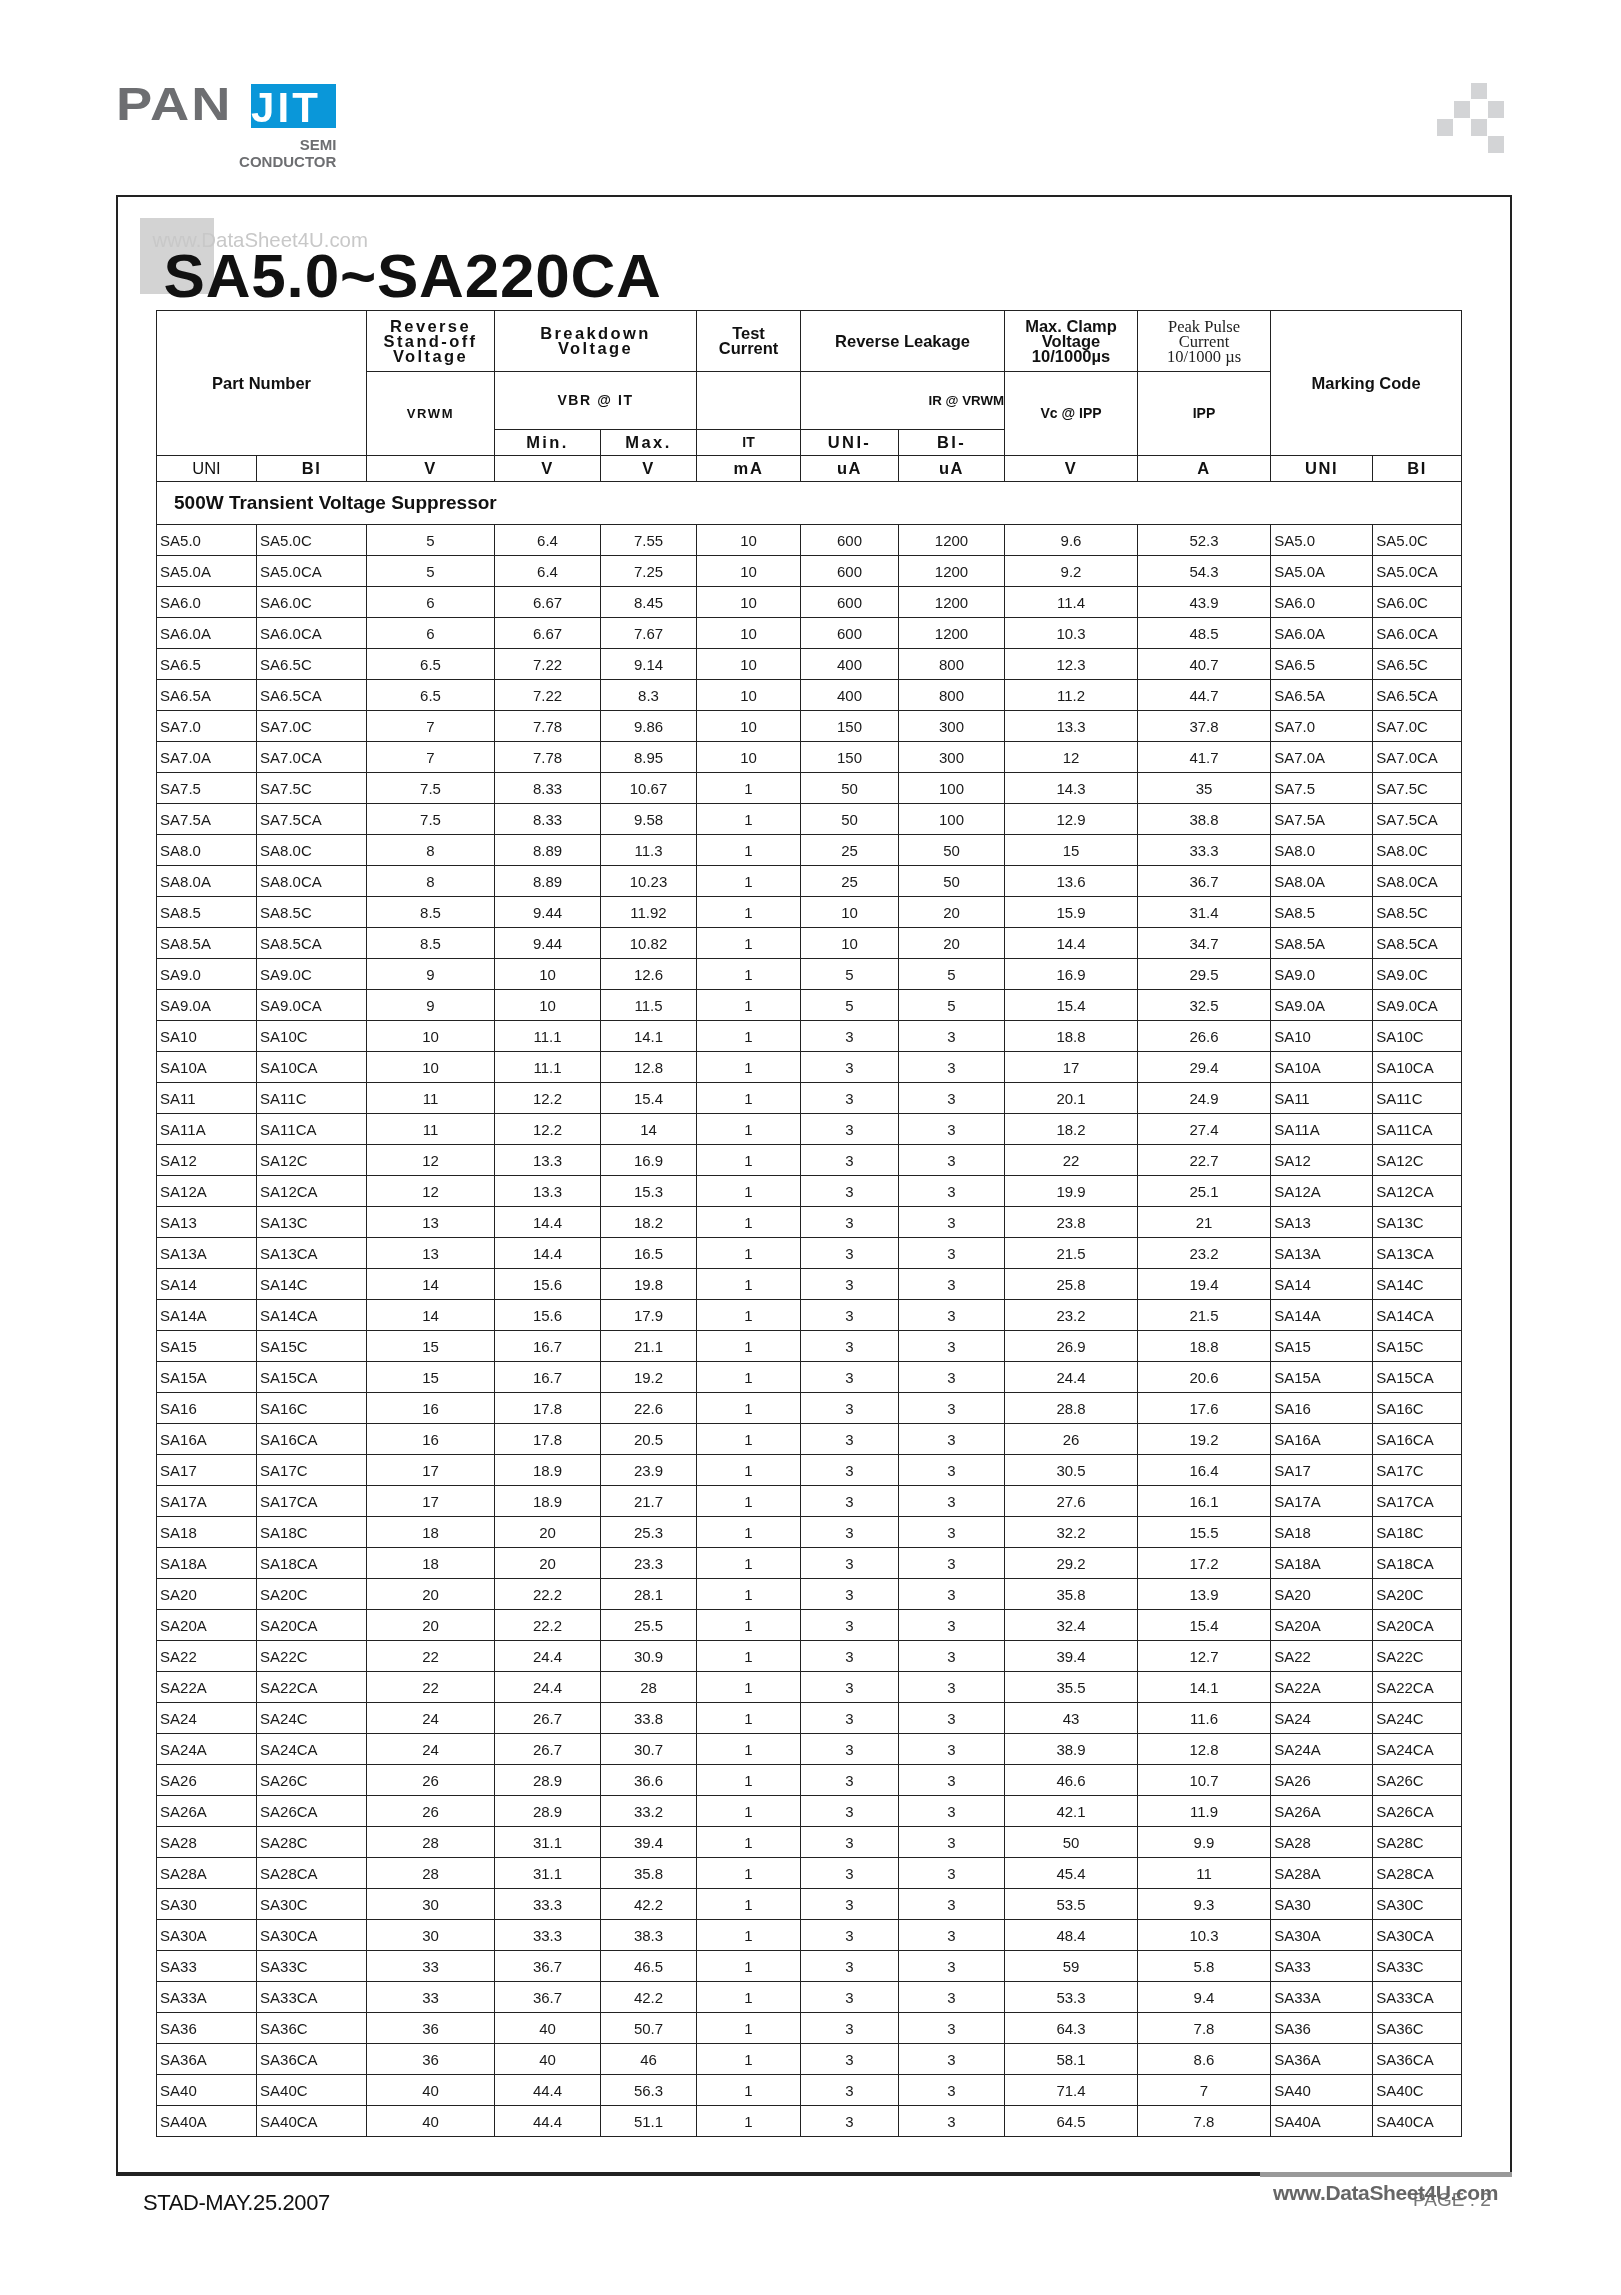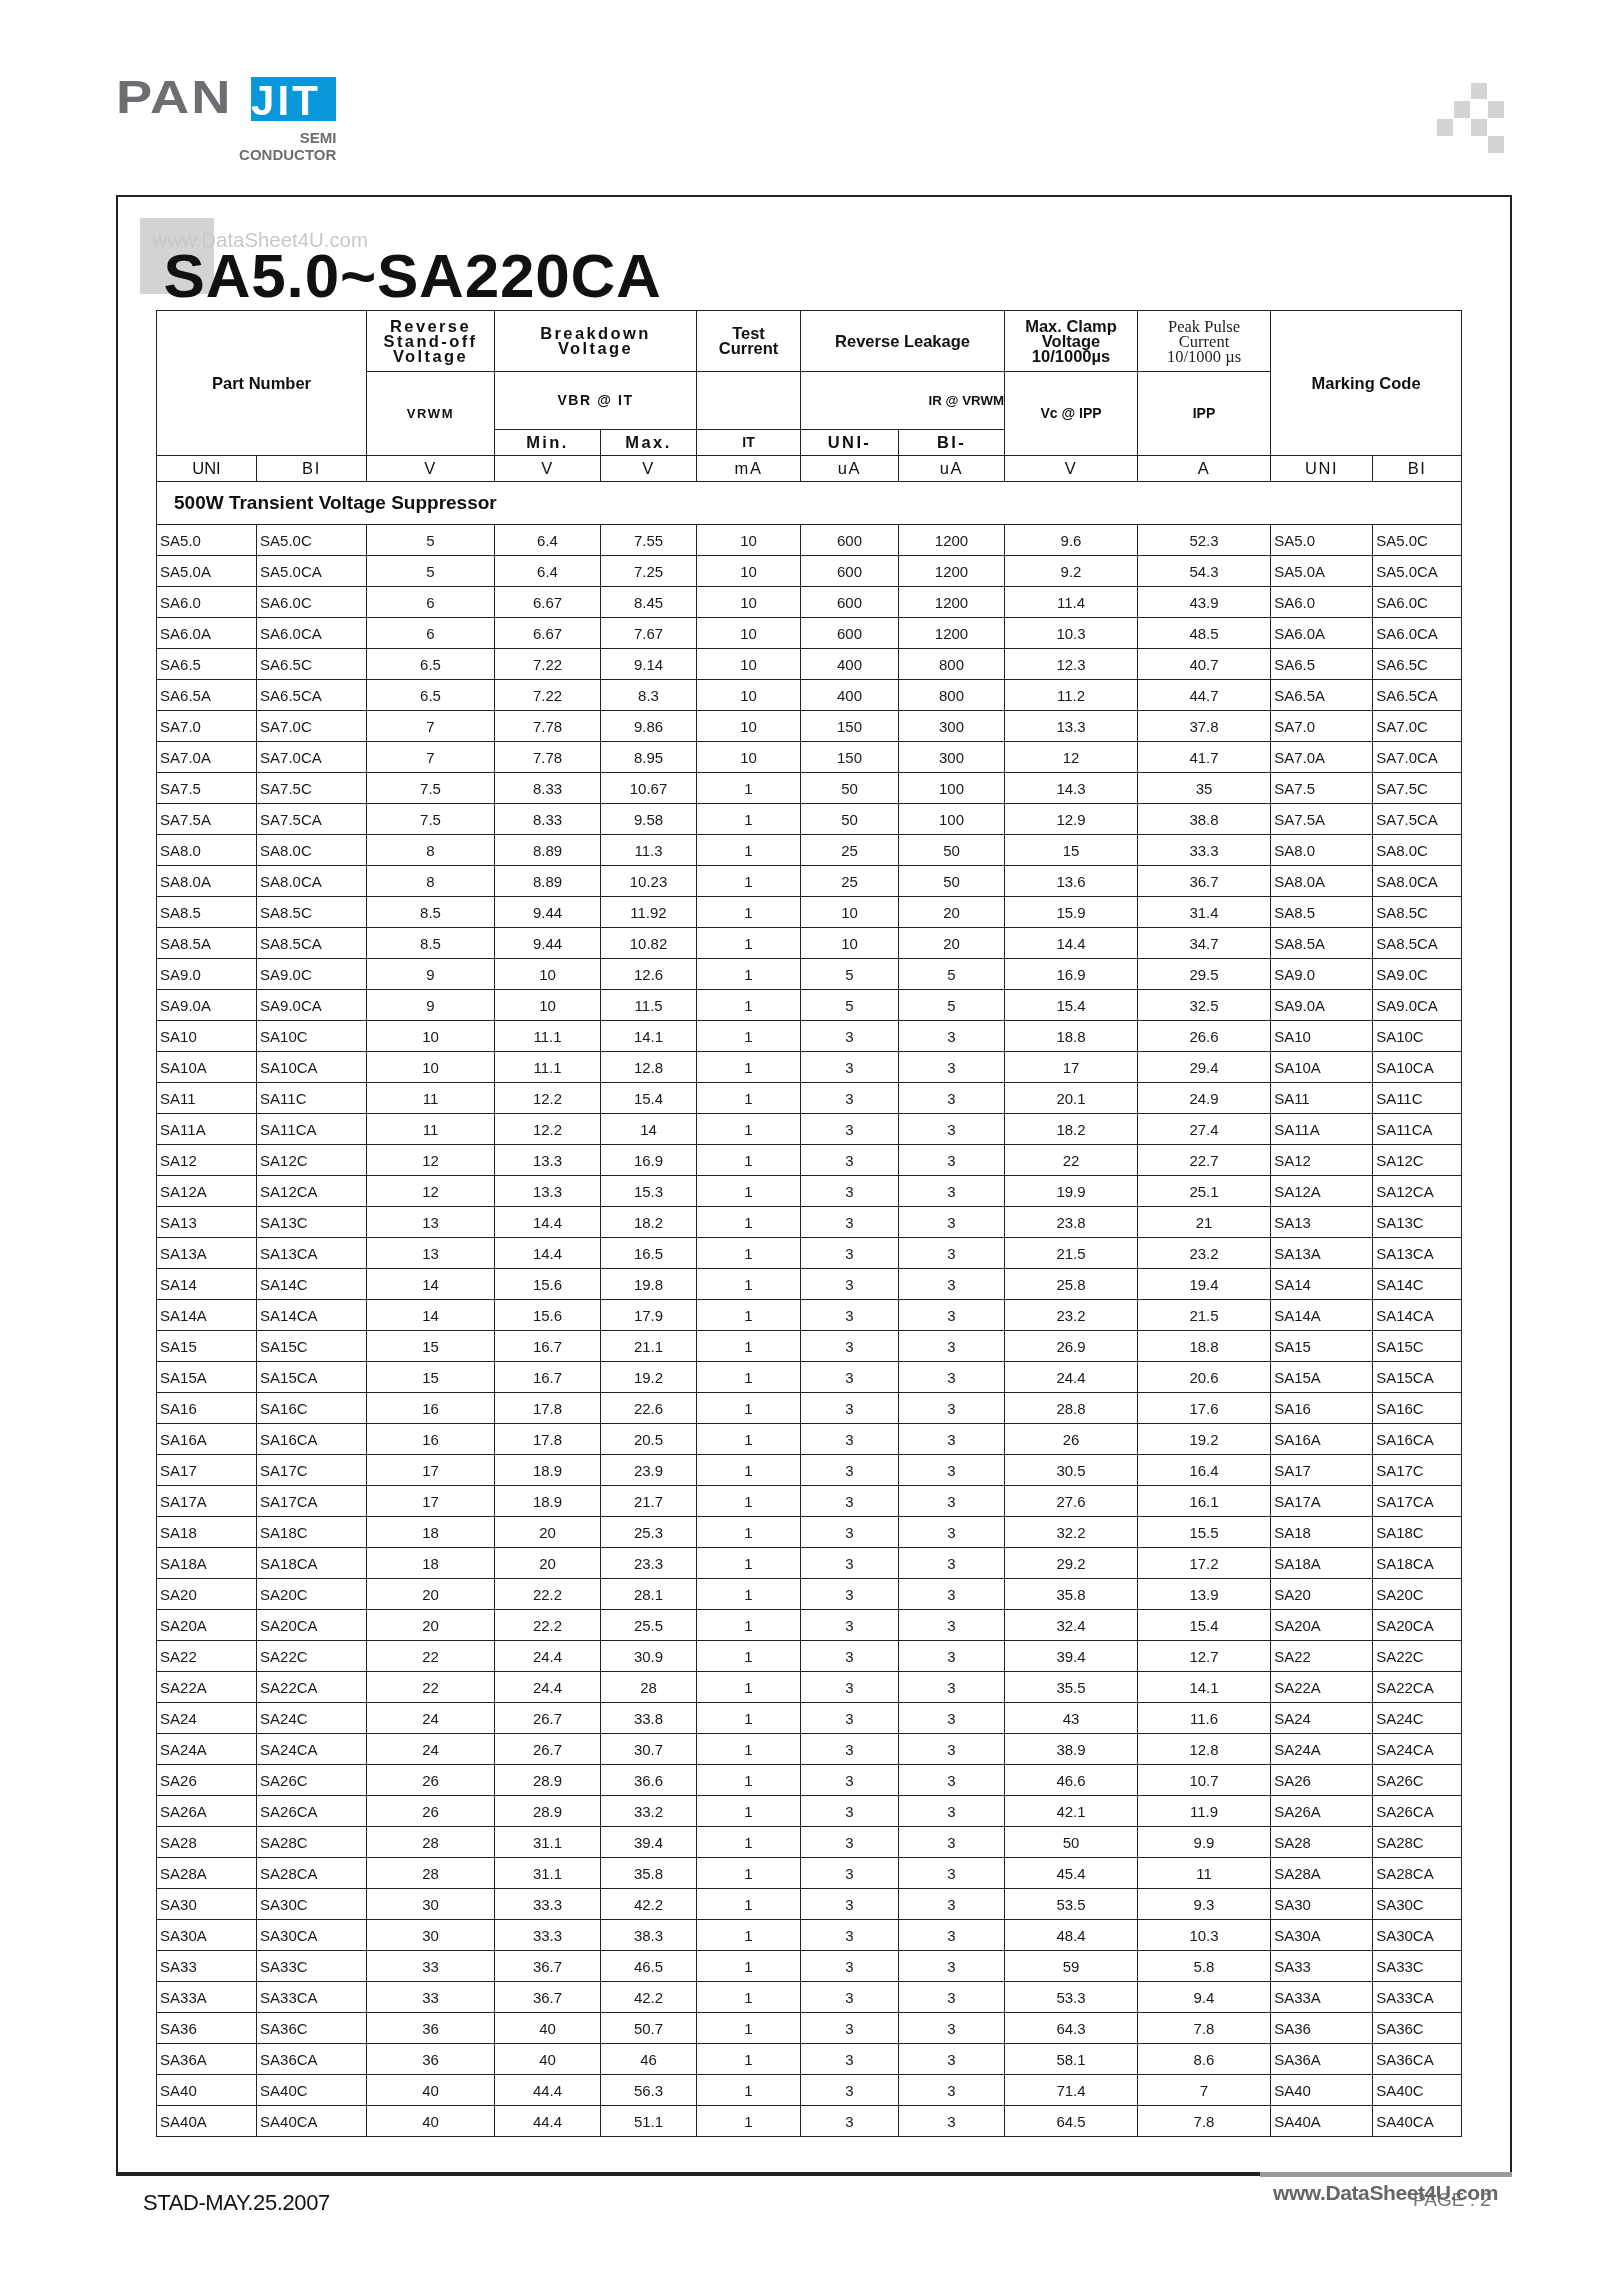--- a/index.html
+++ b/index.html
@@ -1,20 +1,20 @@
 <!DOCTYPE html>
 <html style="font-size:12.6px"><head>
 <meta charset="utf-8">
 <style>
   html, body { margin: 0; padding: 0; background: #ffffff; }
   body { width: 1622px; height: 2295px; position: relative; overflow: hidden;
          font-family: "Liberation Sans", sans-serif; color: #111; }
 
   
-  .logo { position: absolute; left: 116px; top: 72px; width: 236px; height: 94px; }
+  .logo { position: absolute; left: 116px; top: 79px; width: 236px; height: 94px; }
   .logo .pan { position: absolute; left: 0; top: 1.6px; font-size: 46px; font-weight: bold;
                color: #6d6e71; letter-spacing: 1.6px; line-height: 47px; transform: scaleX(1.18); transform-origin: left top; }
   .logo .jit { position: absolute; left: 135px; top: 4.7px; width: 85px; height: 44px; background: #0a97d9;
                color: #fff; font-size: 42px; font-weight: bold; text-align: left; line-height: 47px; letter-spacing: 3.1px; }
   .logo .semi { position: absolute; right: 15.7px; top: 58px; font-size: 15px; font-weight: bold; color: #6d6e71; text-align: right; line-height: 16.5px; }
 
   
   .deco { position: absolute; left: 1413px; top: 71px; width: 118px; height: 94px; }
   .deco span { position: absolute; width: 15.7px; height: 16.5px; background: #d3d4d6; }
 
@@ -31,21 +31,21 @@
   
   table.spec { position: absolute; left: 156px; top: 310px; width: 1306px; border-collapse: collapse;
                table-layout: fixed; font-size: 15px; }
   table.spec td, table.spec th { border: 1.6px solid #222; padding: 0; text-align: center; vertical-align: middle; }
   table.spec th { font-weight: bold; font-size: 16.5px; line-height: 15px; }
   .hdr-spaced { letter-spacing: 2.4px; }
   .serif-hdr { font-family: "Liberation Serif", serif; font-weight: normal !important; font-size: 15px; color: #222; }
   table.spec tr.h1 th { height: 60px; }
   table.spec tr.h2 th { height: 57px; }
   table.spec tr.h3 th { height: 25px; }
-  table.spec tr.units td { height: 25px; font-weight: normal; font-size: 16.5px; letter-spacing: 1.6px; }
+  table.spec tr.units td { height: 25px; font-weight: bold; font-size: 16.5px; letter-spacing: 1.6px; }
   table.spec tr.units td.uni-plain { font-weight: normal; letter-spacing: 0; }
   table.spec tr.section td { height: 42px; text-align: left; padding-left: 17px; font-weight: bold; font-size: 19px; }
   table.spec tr.row td { height: 30px; font-size: 15px; color: #1a1a1a; }
   table.spec tr.row td.left { text-align: left; padding-left: 3.1px; }
 
   .footer-date { position: absolute; left: 143px; top: 2190px; font-size: 22px; color: #111; letter-spacing: -0.4px; }
   .footer-page { position: absolute; left: 1413px; top: 2189px; font-size: 19px; color: #777; }
   .footer-wm { position: absolute; left: 1273px; top: 2181px; font-size: 21px; color: #666; font-weight: bold; white-space: nowrap; letter-spacing: -0.4px; }
   .frame-gray { position: absolute; left: 1260px; top: 2172px; width: 252px; height: 4.7px; background: #999; }
 </style>

